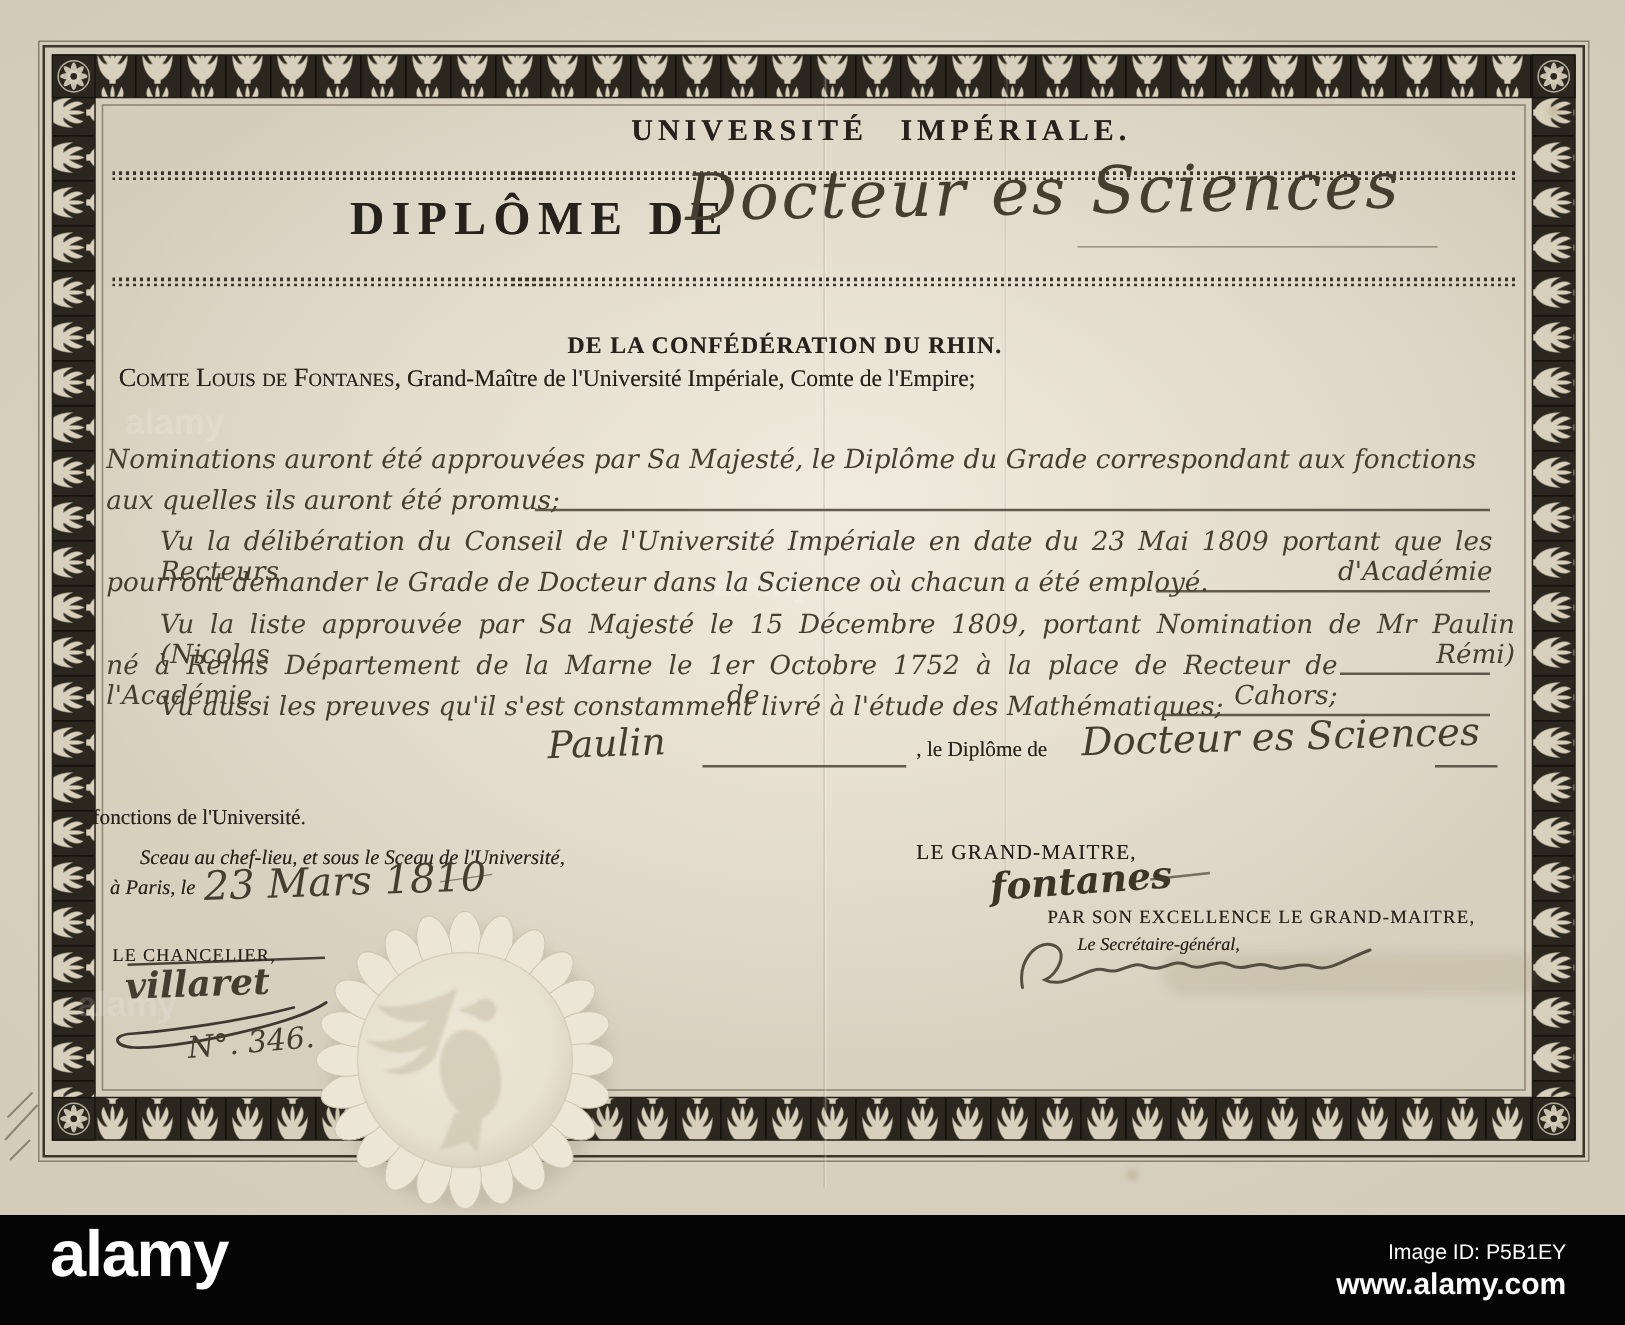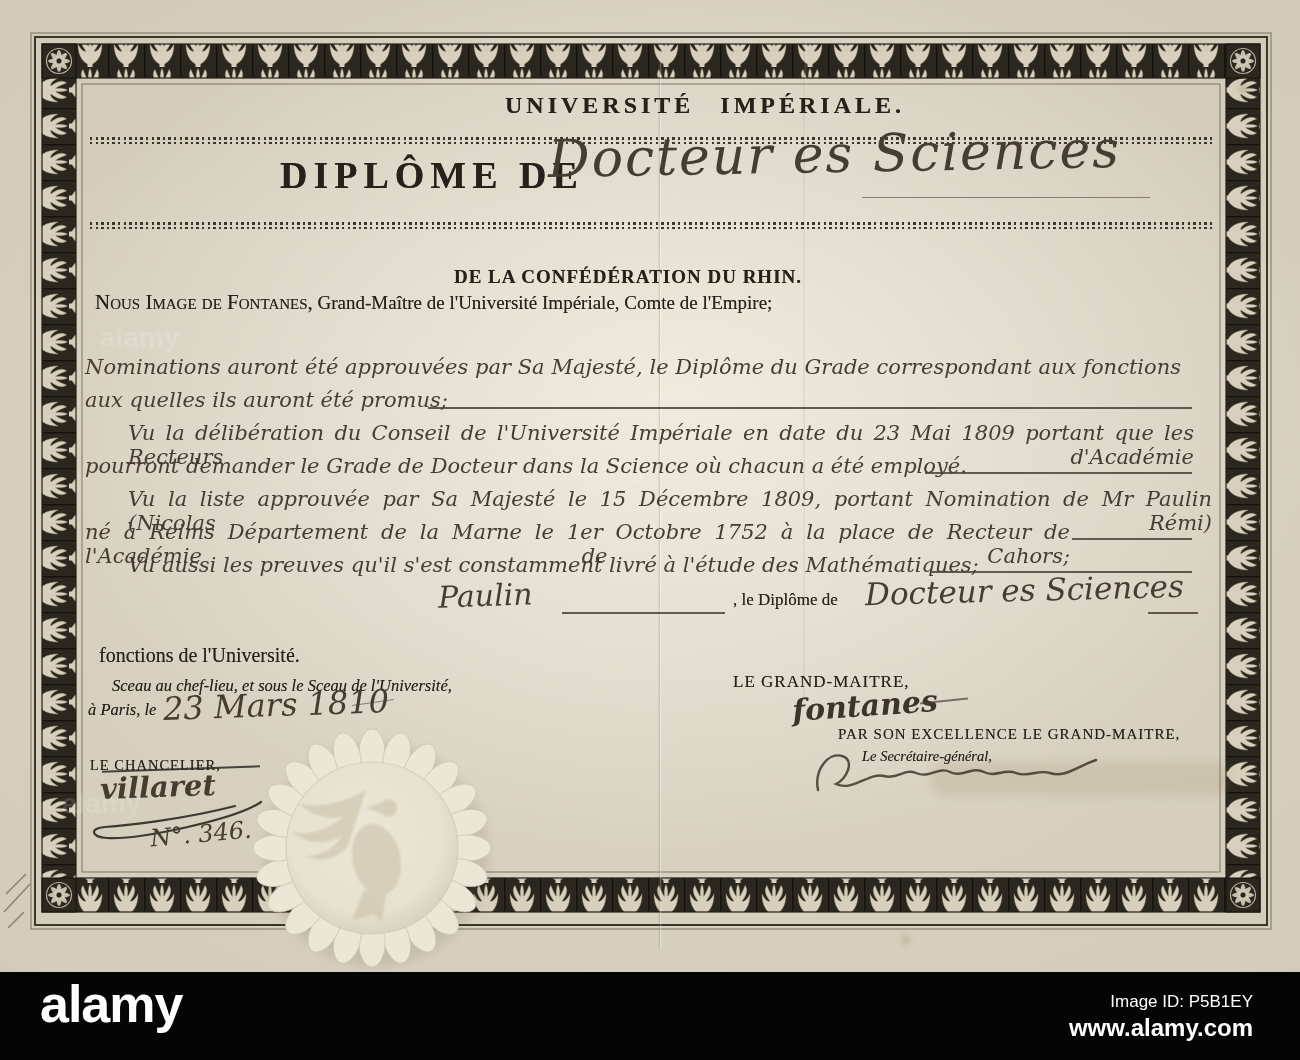--- a/index.html
+++ b/index.html
@@ -100,21 +100,21 @@
   <div class="abs printed z4" style="left:280px;top:153px;font-size:38px;font-weight:bold;letter-spacing:6px">DIPLÔME DE</div>
   <div class="abs script z4" style="left:548px;top:124px;font-size:52px;letter-spacing:2px;transform:rotate(-1deg)">Docteur es Sciences</div>
   <div class="abs rule z4" style="left:862px;top:197px;width:288px;height:1.3px;opacity:.6"></div>
 
   <div class="abs dotrule z4" style="left:90px;top:222px;width:1125px"></div>
   <div class="abs dotrule z4" style="left:90px;top:226.5px;width:1125px"></div>
 
   <div class="abs printed z4 caps" style="left:175px;top:266px;width:906px;text-align:center;font-size:19px;font-weight:bold">DE LA CONFÉDÉRATION DU RHIN.</div>
 
   <div class="abs z4" style="left:95px;top:290px;font-size:19px">
-    <span class="printed smallcaps" style="font-size:21px">Nous Image de Fontanes,</span>
+    <span class="printed smallcaps" style="font-size:21px">Comte Louis de Fontanes,</span>
     <span class="printed">Grand-Maître de l'Université Impériale, Comte de l'Empire;</span>
   </div>
 
   <div class="abs script z4 justify" style="left:85px;top:355px;width:1096px;font-size:21px">Nominations auront été approuvées par Sa Majesté, le Diplôme du Grade correspondant aux fonctions</div>
   <div class="abs script z4" style="left:85px;top:388px;font-size:21px">aux quelles ils auront été promus;</div>
   <div class="abs rule z4" style="left:428px;top:407px;width:764px"></div>
 
   <div class="abs script z4 justify" style="left:128px;top:421px;width:1066px;font-size:21px">Vu la délibération du Conseil de l'Université Impériale en date du 23 Mai 1809 portant que les Recteurs d'Académie</div>
   <div class="abs script z4" style="left:85px;top:454px;font-size:21px">pourront demander le Grade de Docteur dans la Science où chacun a été employé.</div>
   <div class="abs rule z4" style="left:925px;top:472px;width:267px"></div>
@@ -125,21 +125,21 @@
 
   <div class="abs script z4" style="left:128px;top:553px;font-size:21px">Vu aussi les preuves qu'il s'est constamment livré à l'étude des Mathématiques;</div>
   <div class="abs rule z4" style="left:932px;top:571px;width:260px"></div>
 
   <div class="abs script z4" style="left:438px;top:578px;font-size:30px;transform:rotate(-2deg)">Paulin</div>
   <div class="abs rule z4" style="left:562px;top:612px;width:163px;height:2px"></div>
   <div class="abs printed z4" style="left:733px;top:590px;font-size:17px">, le Diplôme de</div>
   <div class="abs script z4" style="left:865px;top:572px;font-size:31px;transform:rotate(-1.5deg)">Docteur es Sciences</div>
   <div class="abs rule z4" style="left:1148px;top:612px;width:50px;height:2px"></div>
 
-  <div class="abs printed z4" style="left:99px;top:644px;font-size:20px">fonctions de l'Université.</div>
+  <div class="abs printed z4" style="left:74px;top:644px;font-size:17px">fonctions de l'Université.</div>
 
   <div class="abs printed z4" style="left:112px;top:676px;font-size:16.5px;font-style:italic">Sceau au chef-lieu, et sous le Sceau de l'Université,</div>
   <div class="abs printed z4" style="left:88px;top:700px;font-size:16.5px;font-style:italic">à Paris, le</div>
   <div class="abs script z4" style="left:163px;top:686px;font-size:32px;transform:rotate(-2deg)">23 Mars 1810</div>
   <div class="abs rule z4" style="left:352px;top:702px;width:42px;height:1.4px;transform:rotate(-8deg);opacity:.6"></div>
 
   <div class="abs printed z4 caps" style="left:733px;top:672px;font-size:17px;font-weight:normal">LE GRAND-MAITRE,</div>
   <div class="abs script z4" style="left:792px;top:688px;font-size:30px;font-weight:bold;transform:rotate(-4deg);color:#3c3427">fontanes</div>
   <div class="abs rule z4" style="left:920px;top:700px;width:48px;height:1.6px;transform:rotate(-6deg);opacity:.7"></div>
   <div class="abs printed z4 caps" style="left:838px;top:726px;font-size:15px">PAR SON EXCELLENCE LE GRAND-MAITRE,</div>

